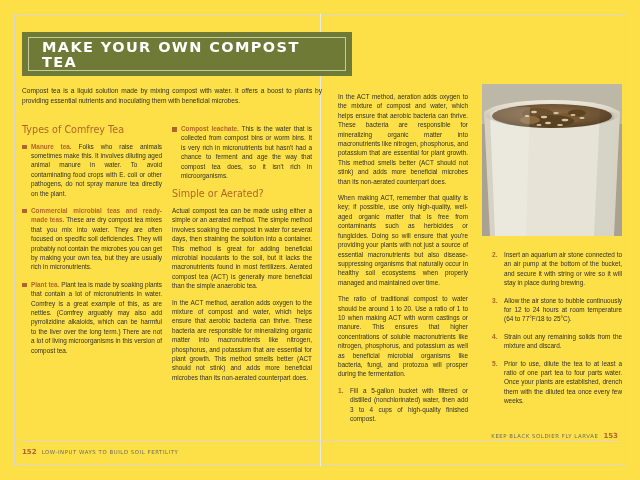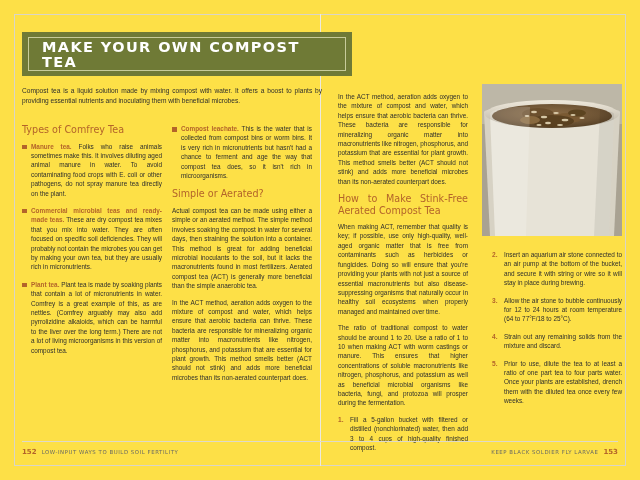--- a/index.html
+++ b/index.html
@@ -172,21 +172,21 @@
     left: 22px;
     bottom: 24px;
     display: flex;
     align-items: baseline;
     gap: 5px;
     margin-top: 16px;
   }
   .footer-right {
     position: absolute;
     right: 22px;
-    bottom: 24px;
+    bottom: 40px;
     display: flex;
     align-items: baseline;
     gap: 5px;
   }
   .folio {
     font-family: "DejaVu Sans", sans-serif;
     font-weight: bold;
     font-size: 7px;
     color: #b3642a;
   }
@@ -250,21 +250,20 @@
         <span class="run-in">Compost leachate.</span><span> This is the water that is collected from compost bins or worm bins. It is very rich in micronutrients but hasn't had a chance to ferment and age the way that compost tea does, so it isn't rich in microorganisms.</span>
       </li>
     </ul>
     <h2 class="section" style="margin-top:4px;">Simple or Aerated?</h2>
     <p class="body">Actual compost tea can be made using either a simple or an aerated method. The simple method involves soaking the compost in water for several days, then straining the solution into a container. This method is great for adding beneficial microbial inoculants to the soil, but it lacks the macronutrients found in most fertilizers. Aerated compost tea (ACT) is generally more beneficial than the simple anaerobic tea.</p>
     <p class="body">In the ACT method, aeration adds oxygen to the mixture of compost and water, which helps ensure that aerobic bacteria can thrive. These bacteria are responsible for mineralizing organic matter into macronutrients like nitrogen, phosphorus, and potassium that are essential for plant growth. This method smells better (ACT should not stink) and adds more beneficial microbes than its non-aerated counterpart does.</p>
   </div>
 
   <div class="col col3">
     <p class="body">In the ACT method, aeration adds oxygen to the mixture of compost and water, which helps ensure that aerobic bacteria can thrive. These bacteria are responsible for mineralizing organic matter into macronutrients like nitrogen, phosphorus, and potassium that are essential for plant growth. This method smells better (ACT should not stink) and adds more beneficial microbes than its non-aerated counterpart does.</p>
-    <h2 class="section">How to Make Stink-Free Aerated Compost Tea</h2>
     <p class="body">When making ACT, remember that quality is key; if possible, use only high-quality, well-aged organic matter that is free from contaminants such as herbicides or fungicides. Doing so will ensure that you're providing your plants with not just a source of essential macronutrients but also disease-suppressing organisms that naturally occur in healthy soil ecosystems when properly managed and maintained over time.</p>
     <p class="body">The ratio of traditional compost to water should be around 1 to 20. Use a ratio of 1 to 10 when making ACT with worm castings or manure. This ensures that higher concentrations of soluble macronutrients like nitrogen, phosphorus, and potassium as well as beneficial microbial organisms like bacteria, fungi, and protozoa will prosper during the fermentation.</p>
     <ol class="num">
       <li>Fill a 5-gallon bucket with filtered or distilled (nonchlorinated) water, then add 3 to 4 cups of high-quality finished compost.</li>
     </ol>
   </div>
 
   <div class="col col4">
     <ol class="num start2">
       <li>Insert an aquarium air stone connected to an air pump at the bottom of the bucket, and secure it with string or wire so it will stay in place during brewing.</li>

